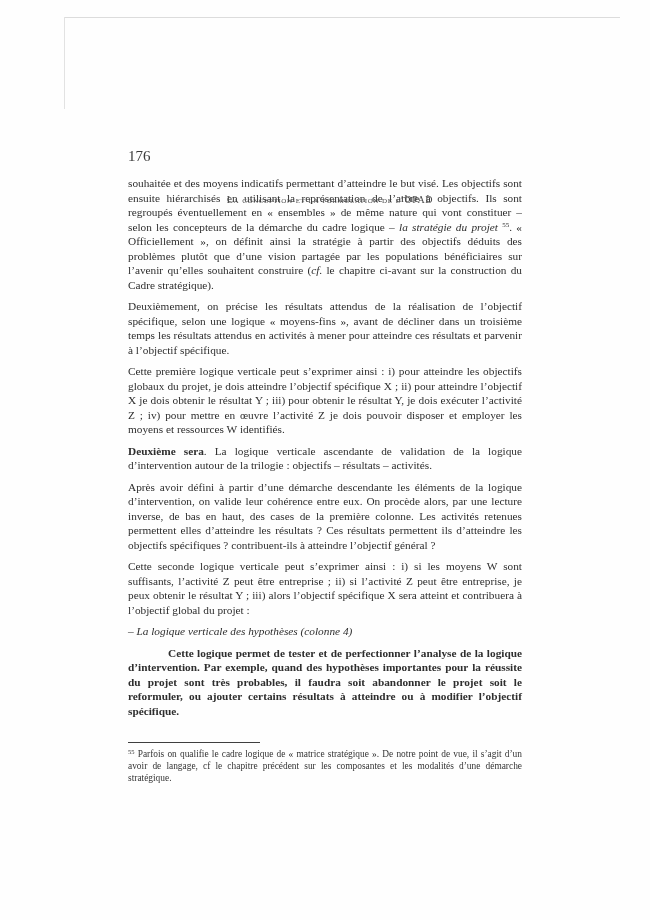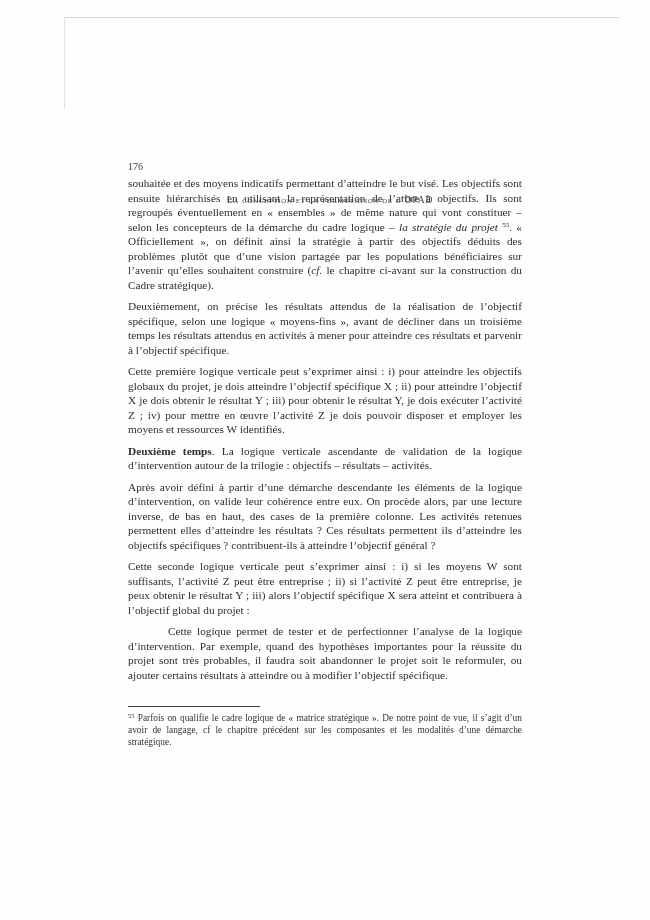--- a/index.html
+++ b/index.html
@@ -41,23 +41,22 @@
   }
   .running-head {
     position: relative;
     height: 18px;
     margin-bottom: 10px;
   }
   .page-num {
     position: absolute;
     left: 0;
     top: 0;
-    font-size: 10px;
+    font-size: 15px;
     color: #3a3a3a;
-    margin-top: 13px;
   }
   .running-title {
     position: absolute;
     left: 0;
     right: -10px;
     top: 2px;
     text-align: center;
     font-variant: small-caps;
     letter-spacing: 0.6px;
     font-size: 10px;
@@ -67,20 +66,21 @@
   .para {
     font-size: 11.3px;
     line-height: 14.5px;
     text-align: justify;
     margin: 0 0 7px 0;
   }
   .block-indent {
   }
   .first-line-indent {
     text-indent: 40px;
+    font-weight: bold;
   }
   .italic { font-style: italic; }
   .bold { font-weight: bold; }
   sup.fn-ref {
     font-size: 7px;
     line-height: 0;
     vertical-align: 4px;
   }
   .footnote-area {
     margin-top: 24px;
@@ -120,26 +120,27 @@
     </header>
 
     <main>
 
       <p class="para block-indent"><span>souhaitée et des moyens indicatifs permettant d’atteindre le but visé. Les objectifs sont ensuite hiérarchisés en utilisant la représentation de l’arbre à objectifs. Ils sont regroupés éventuellement en « ensembles » de même nature qui vont constituer – selon les concepteurs de la démarche du cadre logique – </span><span class="italic">la stratégie du projet </span><sup class="fn-ref">55</sup><span>. « Officiellement », on définit ainsi la stratégie à partir des objectifs déduits des problèmes plutôt que d’une vision partagée par les populations bénéficiaires sur l’avenir qu’elles souhaitent construire (</span><span class="italic">cf.</span><span> le chapitre ci-avant sur la construction du Cadre stratégique).</span></p>
 
       <p class="para">Deuxièmement, on précise les résultats attendus de la réalisation de l’objectif spécifique, selon une logique « moyens-fins », avant de décliner dans un troisième temps les résultats attendus en activités à mener pour atteindre ces résultats et parvenir à l’objectif spécifique.</p>
 
       <p class="para">Cette première logique verticale peut s’exprimer ainsi : i) pour atteindre les objectifs globaux du projet, je dois atteindre l’objectif spécifique X ; ii) pour atteindre l’objectif X je dois obtenir le résultat Y ; iii) pour obtenir le résultat Y, je dois exécuter l’activité Z ; iv) pour mettre en œuvre l’activité Z je dois pouvoir disposer et employer les moyens et ressources W identifiés.</p>
 
-      <p class="para block-indent"><span class="bold">Deuxième temps</span><span>. La logique verticale ascendante de validation de la logique d’intervention autour de la trilogie : objectifs – résultats – activités.</span></p>
+      <p class="para block-indent"><span class="bold">Deuxième sera</span><span>. La logique verticale ascendante de validation de la logique d’intervention autour de la trilogie : objectifs – résultats – activités.</span></p>
 
       <p class="para">Après avoir défini à partir d’une démarche descendante les éléments de la logique d’intervention, on valide leur cohérence entre eux. On procède alors, par une lecture inverse, de bas en haut, des cases de la première colonne. Les activités retenues permettent elles d’atteindre les résultats ? Ces résultats permettent ils d’atteindre les objectifs spécifiques ? contribuent-ils à atteindre l’objectif général ?</p>
 
       <p class="para">Cette seconde logique verticale peut s’exprimer ainsi : i) si les moyens W sont suffisants, l’activité Z peut être entreprise ; ii) si l’activité Z peut être entreprise, je peux obtenir le résultat Y ; iii) alors l’objectif spécifique X sera atteint et contribuera à l’objectif global du projet :</p>
 
+      <p class="para block-indent italic">– La logique verticale des hypothèses (colonne 4)</p>
 
       <p class="para first-line-indent">Cette logique permet de tester et de perfectionner l’analyse de la logique d’intervention. Par exemple, quand des hypothèses importantes pour la réussite du projet sont très probables, il faudra soit abandonner le projet soit le reformuler, ou ajouter certains résultats à atteindre ou à modifier l’objectif spécifique.</p>
 
     </main>
 
     <footer class="footnote-area">
       <div class="footnote-rule"></div>
       <p class="footnote"><sup>55</sup><span> Parfois on qualifie le cadre logique de « matrice stratégique ». De notre point de vue, il s’agit d’un avoir de langage, cf le chapitre précédent sur les composantes et les modalités d’une démarche stratégique.</span></p>
     </footer>
 

